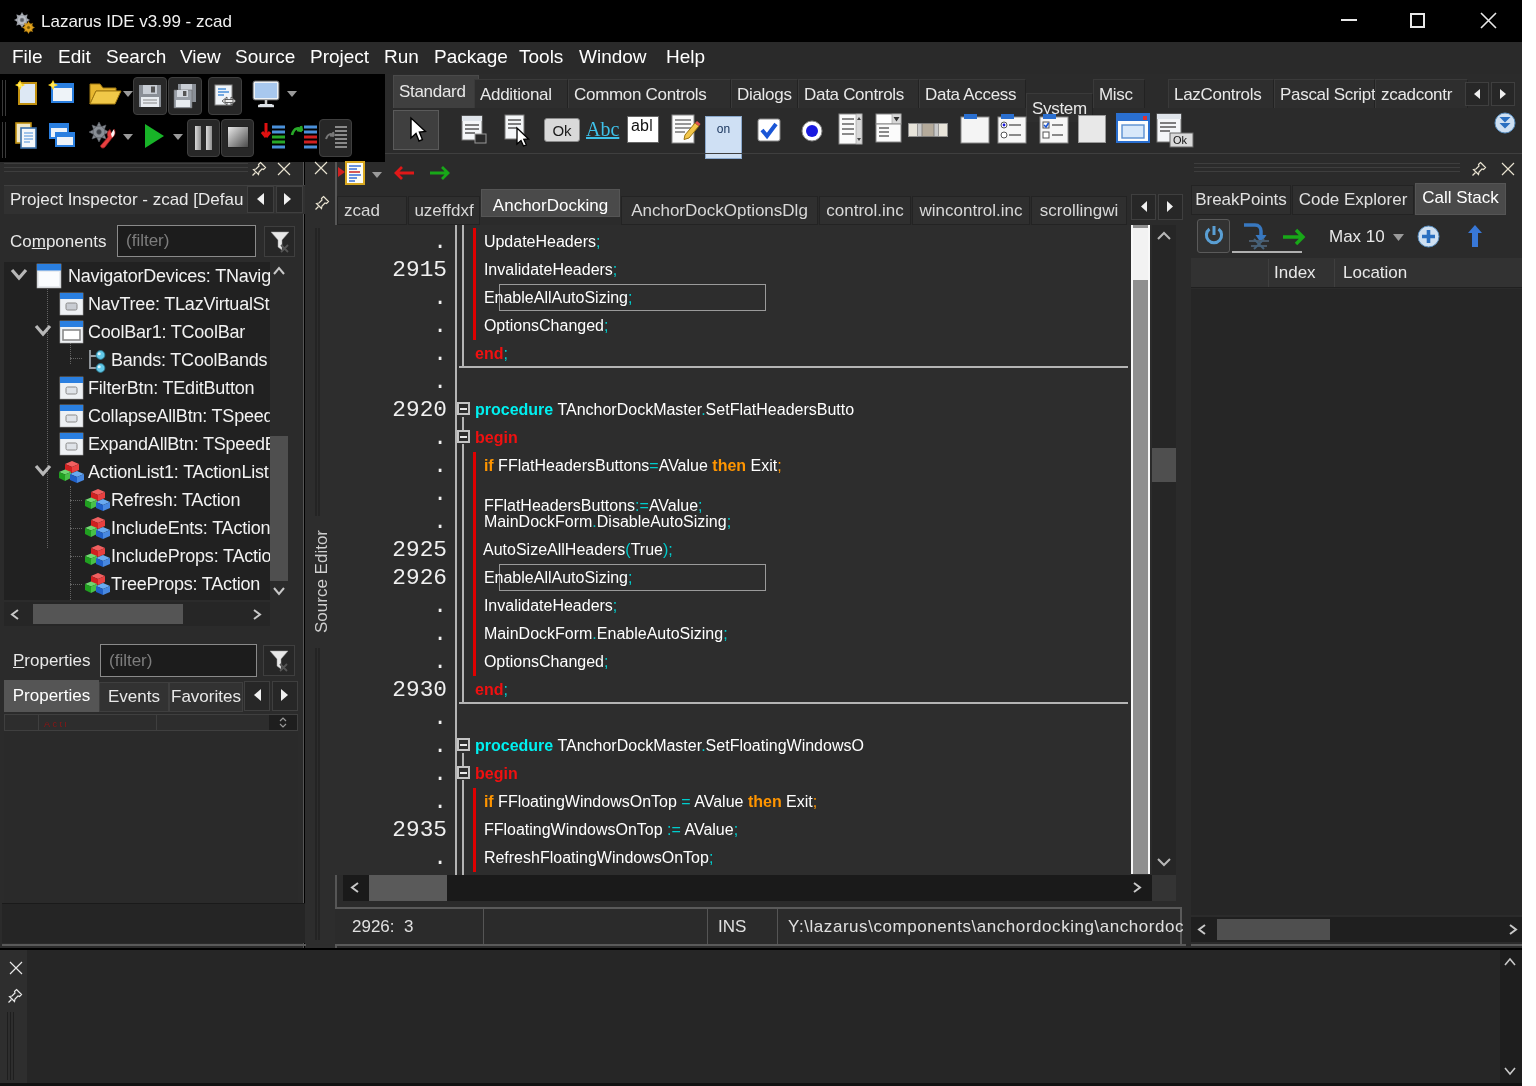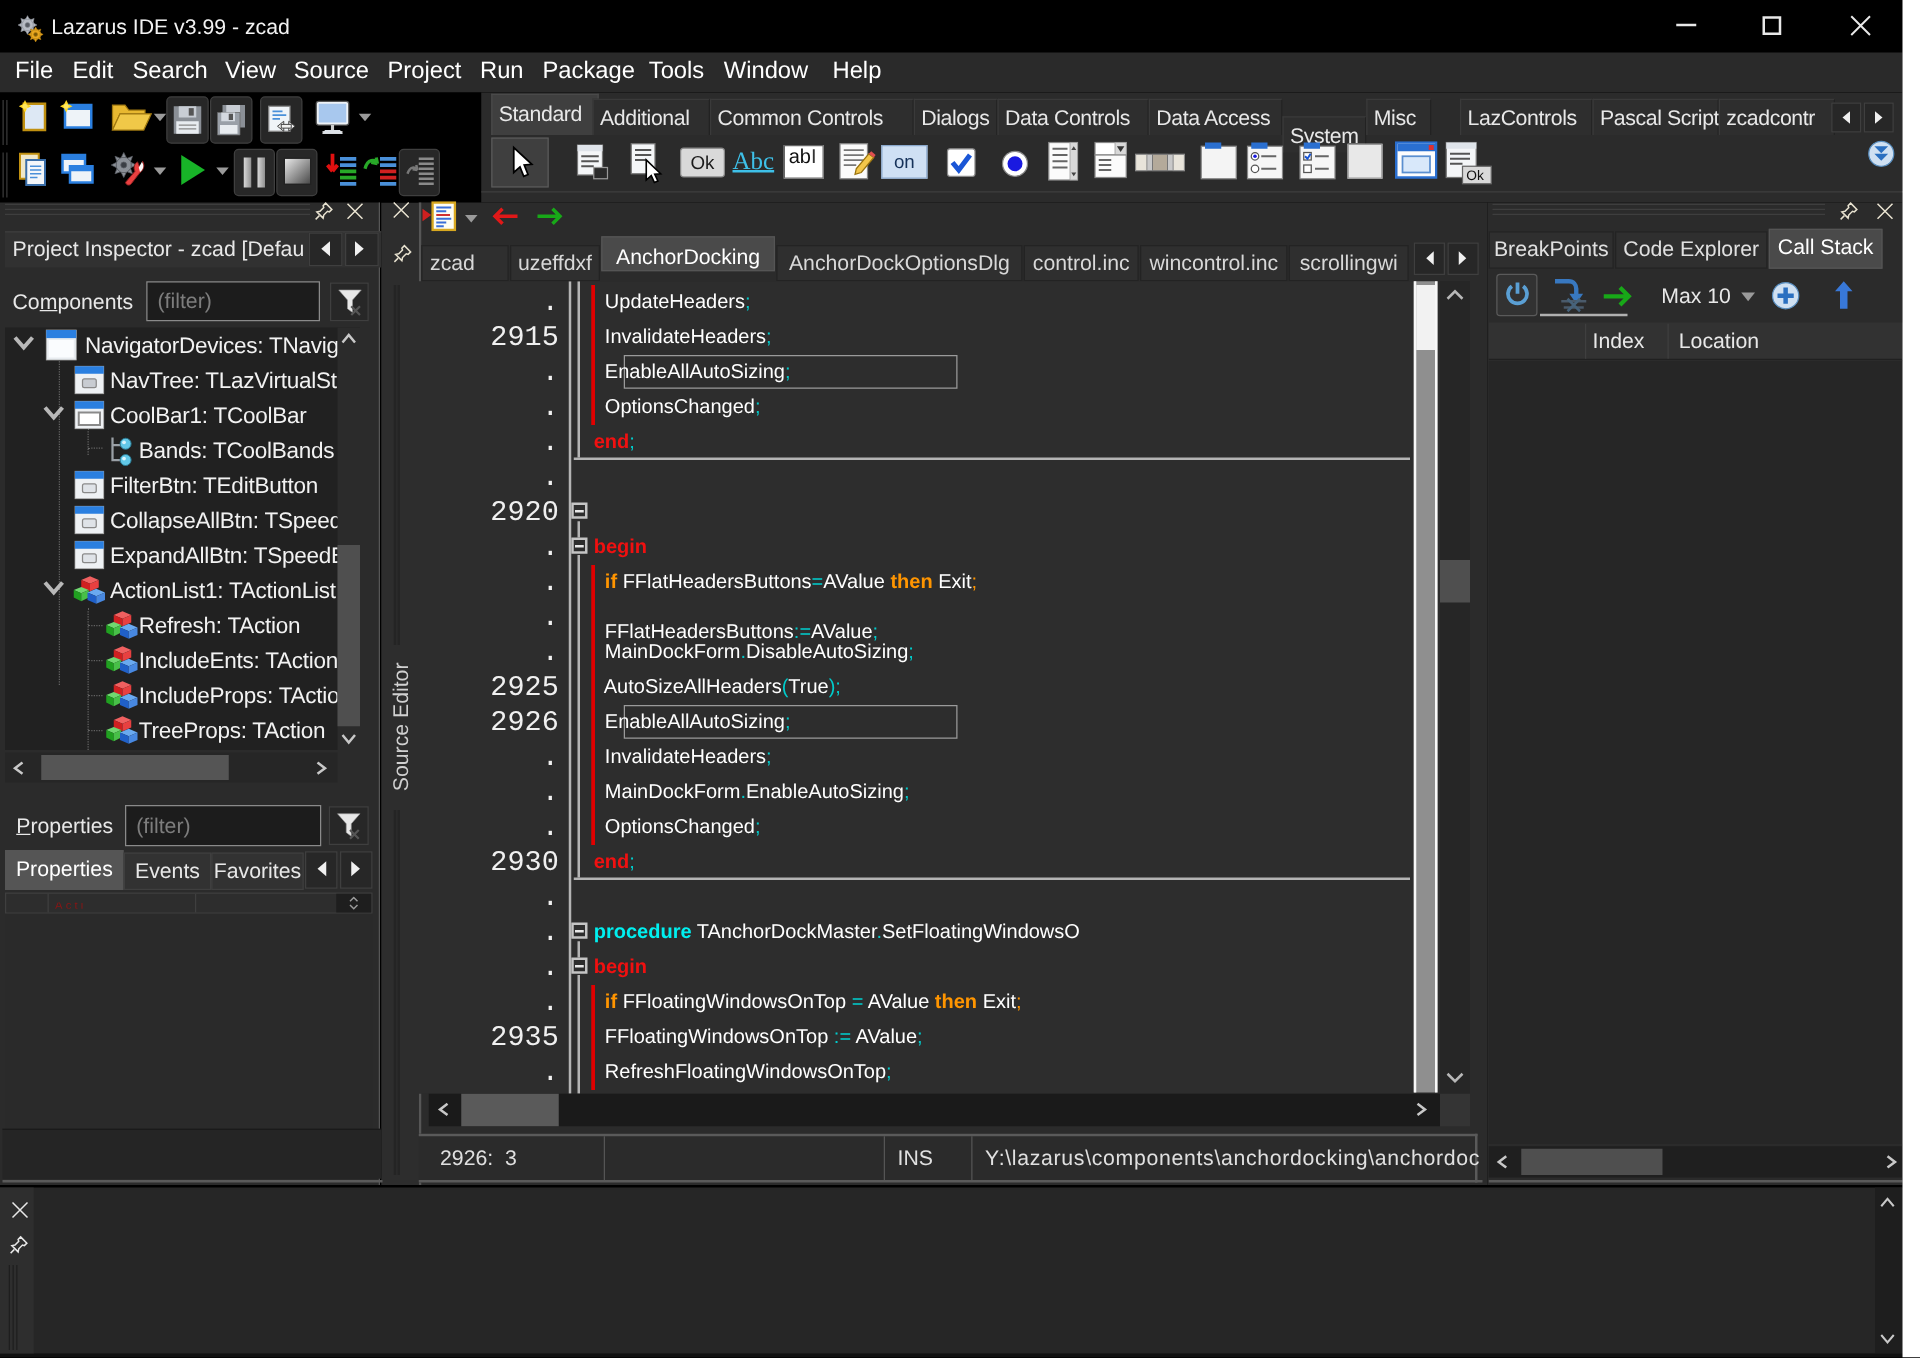--- a/index.html
+++ b/index.html
@@ -222,21 +222,21 @@
   </svg>
   <div class="abs" style="left:544px;top:118px;width:36px;height:24px;background:#d9d9d9;border:1px solid #8a8a8a;border-radius:3px;color:#1a1a1a;font-size:15px;text-align:center;line-height:23px;">Ok</div>
   <div class="abs" style="left:586px;top:118px;color:#3ec0e8;font-size:20px;text-decoration:underline;font-family:'Liberation Serif',serif;">Abc</div>
   <div class="abs" style="left:627px;top:116px;width:32px;height:27px;background:#fff;border:1px solid #666;color:#111;font-size:16px;padding-left:3px;">ab<span style="color:#333">I</span></div>
   <svg class="abs" style="left:671px;top:113px" width="30" height="34" viewBox="0 0 30 34">
     <rect x="1" y="2" width="22" height="28" fill="#fbfbfb" stroke="#888" stroke-width="1"></rect>
     <path d="M4 7 H20 M4 11 H20 M4 15 H20 M4 19 H14" stroke="#777" stroke-width="1.4"></path>
     <path d="M14 22 L24 10 L28 13 L18 25 L13 26.5 Z" fill="#f3c64a" stroke="#9a7410" stroke-width="1"></path>
     <path d="M24 10 L28 13 L29.5 11 L26 8 Z" fill="#e05050"></path>
   </svg>
-  <div class="abs" style="left:705px;top:116px;width:37px;height:27px;background:#cfe0f4;border:1px solid #8aa8cc;color:#16325a;font-size:15px;text-align:center;line-height:25px;">on</div>
+  <div class="abs" style="left:705px;top:116px;width:37px;height:43px;background:#cfe0f4;border:1px solid #8aa8cc;color:#16325a;font-size:12px;text-align:center;line-height:25px;">on</div>
   <svg class="abs" style="left:757px;top:118px" width="25" height="25" viewBox="0 0 25 25">
     <rect x="1" y="1" width="22" height="22" fill="#fff" stroke="#888" stroke-width="1" rx="2"></rect>
     <path d="M5 12 L10 18 L19 6" stroke="#1a56d6" stroke-width="4" fill="none"></path>
   </svg>
   <svg class="abs" style="left:800px;top:119px" width="24" height="24" viewBox="0 0 24 24">
     <circle cx="12" cy="12" r="10" fill="#fff" stroke="#888" stroke-width="1"></circle>
     <circle cx="12" cy="12" r="6" fill="#1a1ae0"></circle>
   </svg>
   <svg class="abs" style="left:838px;top:113px" width="26" height="34" viewBox="0 0 26 34">
     <rect x="1" y="1" width="23" height="30" fill="#fbfbfb" stroke="#888" stroke-width="1"></rect>
@@ -581,20 +581,21 @@
   <div class="gut" style="top:256px;">2915</div>
     <div class="cl" style="top:256px;">  InvalidateHeaders<span class="sym">;</span></div>
   <div class="gut" style="top:284px;">.</div>
     <div class="cl" style="top:284px;">  EnableAllAutoSizing<span class="sym">;</span></div>
   <div class="gut" style="top:312px;">.</div>
     <div class="cl" style="top:312px;">  OptionsChanged<span class="sym">;</span></div>
   <div class="gut" style="top:340px;">.</div>
     <div class="cl" style="top:340px;"><span class="kw2">end</span><span class="sym">;</span></div>
   <div class="gut" style="top:368px;">.</div>
   <div class="gut" style="top:396px;">2920</div>
+    <div class="cl" style="top:396px;"><span class="kw1">procedure</span> TAnchorDockMaster<span class="sym">.</span>SetFlatHeadersButto</div>
   <div class="gut" style="top:424px;">.</div>
     <div class="cl" style="top:424px;"><span class="kw2">begin</span></div>
   <div class="gut" style="top:452px;">.</div>
     <div class="cl" style="top:452px;">  <span class="kw3">if</span> FFlatHeadersButtons<span class="sym">=</span>AValue <span class="kw3">then</span> Exit<span class="sym2">;</span></div>
   <div class="gut" style="top:480px;">.</div>
     <div class="cl" style="top:480px;margin-top:12px;">  FFlatHeadersButtons<span class="sym">:=</span>AValue<span class="sym">;</span></div>
   <div class="gut" style="top:508px;">.</div>
     <div class="cl" style="top:508px;">  MainDockForm<span class="sym">.</span>DisableAutoSizing<span class="sym">;</span></div>
   <div class="gut" style="top:536px;">2925</div>
     <div class="cl" style="top:536px;">  AutoSizeAllHeaders<span class="sym">(</span>True<span class="sym">);</span></div>

